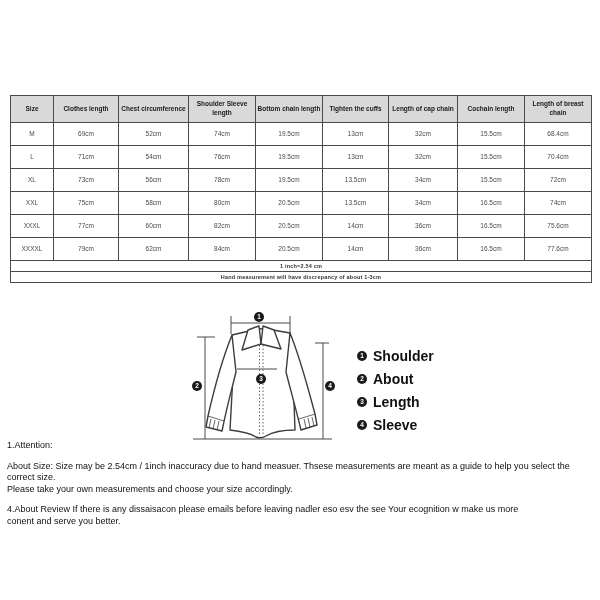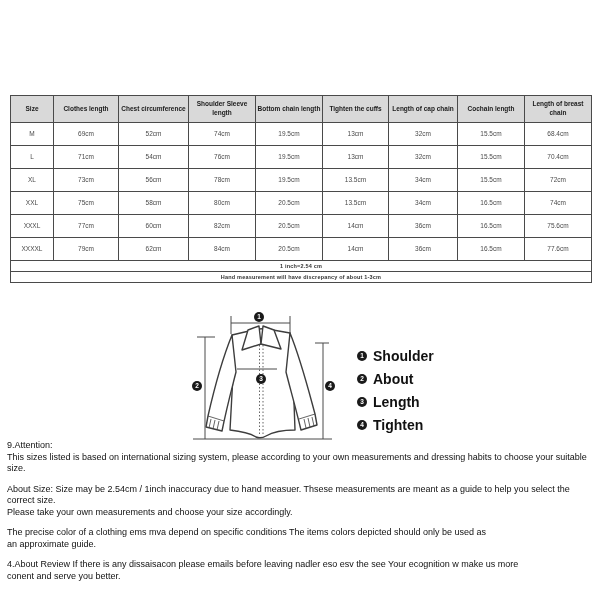--- a/index.html
+++ b/index.html
@@ -205,36 +205,33 @@
     <div class="legend-item">
       <span class="badge">2</span>
       <span class="lbl">About</span>
     </div>
     <div class="legend-item">
       <span class="badge">3</span>
       <span class="lbl">Length</span>
     </div>
     <div class="legend-item">
       <span class="badge">4</span>
-      <span class="lbl">Tighten</span>
+      <span class="lbl">Sleeve</span>
     </div>
   </div>
 
   <div class="notes">
       <div class="note">
-        <div>9.Attention:</div>
-        <div class="body">This sizes listed is based on international sizing system, please according to your own measurements and dressing habits to choose your suitable size.</div>
+        <div>1.Attention:</div>
       </div>
       <div class="note">
         <div class="body">About Size: Size may be 2.54cm / 1inch inaccuracy due to hand measuer. Thsese measurements are meant as a guide to help you select the correct size.
 Please take your own measurements and choose your size accordingly.</div>
       </div>
       <div class="note">
-        <div class="body">The precise color of a clothing ems mva depend on specific conditions The items colors depicted should only be used as
-an approximate guide.</div>
       </div>
       <div class="note">
         <div class="body">4.About Review If there is any dissaisacon please emails before leaving nadler eso esv the see Your ecognition w make us more
 conent and serve you better.</div>
       </div>
     </div>
 
 </div>
 
 </body></html>

